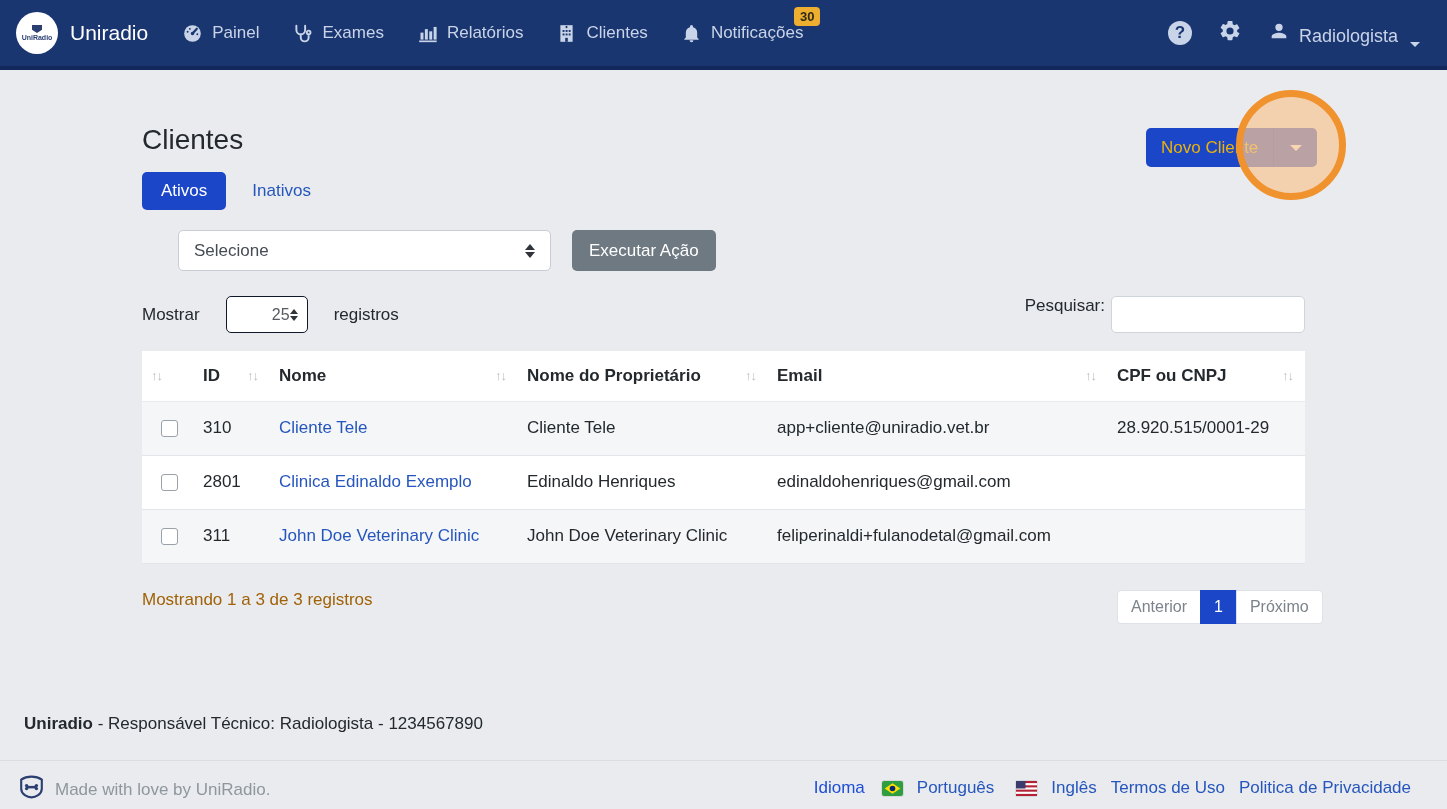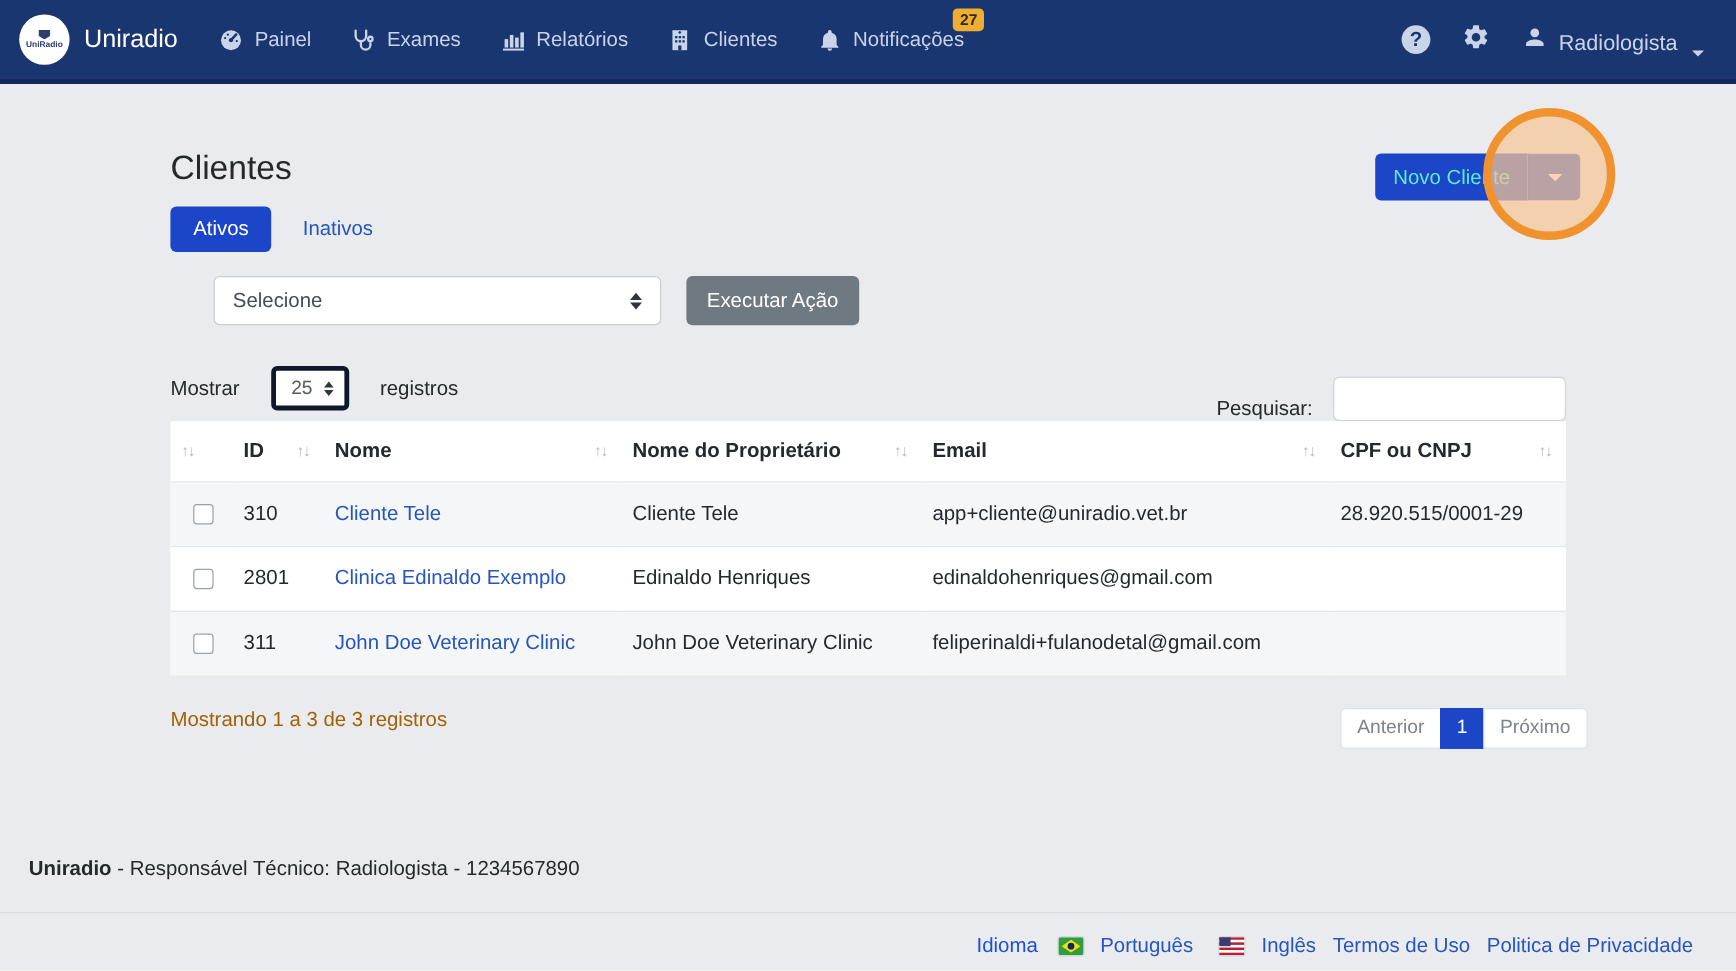--- a/index.html
+++ b/index.html
@@ -40,26 +40,26 @@
   .updown { display:flex; flex-direction:column; gap:2px; }
   .updown i { display:block; width:0; height:0; border-left:5px solid transparent; border-right:5px solid transparent; }
   .updown i.up { border-bottom:6px solid #2f353b; }
   .updown i.down { border-top:6px solid #2f353b; }
   .btn-secondary { height:41px; background:#6e7982; border:none; border-radius:5px; color:#fff; font-size:17px;
                    padding:0 17px; font-family:inherit; cursor:pointer; }
 
   .controls-row { position:absolute; left:142px; top:296px; width:1163px; display:flex; align-items:center;
                   justify-content:space-between; }
   .length-group { display:flex; align-items:center; gap:26px; font-size:17px; color:#24292e; }
-  .mini-select { width:65px; height:37px; background:#fff; border:4px solid #0f172a; border-radius:5px;
-                 display:flex; align-items:center; justify-content:space-between; padding:0 9px 0 13px;
+  .mini-select { width:82px; height:37px; background:#fff; border:1px solid #0f172a; border-radius:5px;
+                 display:flex; align-items:center; justify-content:flex-end; padding:0 9px 0 13px;
                  color:#555b61; font-size:16px; cursor:pointer; }
   .mini-select .updown i.up { border-bottom-width:5px; border-left-width:4px; border-right-width:4px; }
   .mini-select .updown i.down { border-top-width:5px; border-left-width:4px; border-right-width:4px; }
-  .search-group { display:flex; align-items:flex-end; gap:17px; font-size:17px; color:#24292e;margin-top:18px; }
+  .search-group { display:flex; align-items:flex-start; gap:6px; font-size:17px; color:#24292e; }
   .search-input { width:194px; height:37px; background:#fff; border:1px solid #ced4da; border-radius:5px;
                   font-family:inherit; font-size:16px; padding:0 10px; outline:none; }
 
   
   .data-table { position:absolute; left:142px; top:351px; width:1163px; border-collapse:collapse;
                 background:#fff; table-layout:fixed; border-bottom:1px solid #e2e6ea; }
   .data-table th { height:50px; text-align:center; font-size:17px; font-weight:bold; color:#24292e;
                    padding:0 12px 0 9px; border-bottom:1px solid #e8ebee; }
   .data-table td { height:54px; font-size:17px; color:#24292e; padding:0 12px 0 9px; border-top:1px solid #e2e6ea; }
   .data-table tbody tr:nth-child(odd) { background:#f4f6f8; }
@@ -74,21 +74,21 @@
   .table-info { position:absolute; left:142px; top:590px; font-size:17px; color:#a16207; }
   .pagination { position:absolute; top:590px; left:1117px; display:flex; }
   .page-item { background:#fff; border:1px solid #dee2e6; color:#7b838b; font-size:16px; padding:7px 13px;
                margin-left:-1px; cursor:pointer; }
   .page-item.first { border-radius:4px 0 0 4px; margin-left:0; }
   .page-item.last { border-radius:0 4px 4px 0; }
   .page-item.active { background:#1c46c8; border-color:#1c46c8; color:#fff; }
 
   
   .new-client { position:absolute; left:1146px; top:128px; display:flex; height:39px; }
-  .new-client-main { background:#1c46c8; color:#5eead4; font-size:17px; display:flex; align-items:center;
+  .new-client-main { background:#1c46c8; color:#eab308; font-size:17px; display:flex; align-items:center;
                      padding:0 15px; border-radius:5px 0 0 5px; cursor:pointer; }
   .new-client-toggle { background:#1c46c8; width:44px; border-radius:0 5px 5px 0; display:flex; align-items:center;
                        justify-content:center; border-left:1px solid rgba(0,0,0,0.18); cursor:pointer; }
   .new-client-toggle .caret { width:0; height:0; border-left:6px solid transparent; border-right:6px solid transparent;
                               border-top:6px solid #fff; }
   .click-highlight { position:absolute; left:1236px; top:90px; width:110px; height:110px; border-radius:50%;
                      border:7px solid #f0922e; background:rgba(246,197,150,0.72); z-index:50; }
 
   
   .footer-line { position:absolute; left:24px; top:714px; font-size:17px; color:#24292e; }
@@ -171,21 +171,21 @@
         </span>
         <span>Clientes</span>
       </div>
       <div class="nav-item">
         <span>
           <svg width="21" height="21" viewBox="0 0 24 24" fill="currentColor">
               <path d="M12 22a2.2 2.2 0 0 0 2.2-2.2H9.8A2.2 2.2 0 0 0 12 22zm6.5-5.5V11a6.5 6.5 0 0 0-4.7-6.2v-.6a1.8 1.8 0 1 0-3.6 0v.6A6.5 6.5 0 0 0 5.5 11v5.5L3.8 18.2v.9h16.4v-.9z"></path>
             </svg>
         </span>
         <span>Notificações</span>
-        <span class="nav-badge">27</span>
+        <span class="nav-badge">30</span>
       </div>
     </div>
 
     <div class="nav-right">
       <div class="help-icon">?</div>
       <span style="color:#c9d4e8;">
         <svg width="24" height="24" viewBox="0 0 24 24" fill="currentColor">
             <path d="M19.14,12.94a7.07,7.07,0,0,0,.05-.94,7.07,7.07,0,0,0-.05-.94l2.03-1.58a.49.49,0,0,0,.12-.61l-1.92-3.32a.49.49,0,0,0-.59-.22l-2.39.96a7.05,7.05,0,0,0-1.62-.94l-.36-2.54A.48.48,0,0,0,13.93,2H10.07a.48.48,0,0,0-.48.41L9.23,4.95a7.05,7.05,0,0,0-1.62.94L5.22,4.93a.49.49,0,0,0-.59.22L2.71,8.47a.48.48,0,0,0,.12.61l2.03,1.58a7.07,7.07,0,0,0-.05.94,7.07,7.07,0,0,0,.05.94L2.83,14.12a.49.49,0,0,0-.12.61l1.92,3.32a.49.49,0,0,0,.59.22l2.39-.96a7.05,7.05,0,0,0,1.62.94l.36,2.54a.48.48,0,0,0,.48.41h3.86a.48.48,0,0,0,.48-.41l.36-2.54a7.05,7.05,0,0,0,1.62-.94l2.39.96a.49.49,0,0,0,.59-.22l1.92-3.32a.49.49,0,0,0-.12-.61ZM12,15.6A3.6,3.6,0,1,1,15.6,12,3.6,3.6,0,0,1,12,15.6Z"></path>
           </svg>
       </span>
@@ -333,20 +333,35 @@
     <div class="page-item first">Anterior</div>
     <div class="page-item active">1</div>
     <div class="page-item last">Próximo</div>
   </div>
 
   <div class="footer-line">
     <b>Uniradio</b><span> - Responsável Técnico: Radiologista - 1234567890</span>
   </div>
   <div class="footer-divider"></div>
 
+  <div class="made-with">
+    <span>
+      <svg width="27" height="25" viewBox="0 0 27 25">
+          <path d="M3.2 4.6C6 2.6 10 1.6 13.5 1.6s7.5 1 10.3 3v9.2c0 5.4-6.2 8.6-10.3 8.6S3.2 19.2 3.2 13.8z" fill="none" stroke="#2b3f71" stroke-width="2.1"></path>
+          <g fill="#2b3f71">
+            <circle cx="8.6" cy="10.6" r="1.7"></circle>
+            <circle cx="8.6" cy="13.6" r="1.7"></circle>
+            <rect x="8.6" y="10.9" width="9.8" height="2.5"></rect>
+            <circle cx="18.4" cy="10.6" r="1.7"></circle>
+            <circle cx="18.4" cy="13.6" r="1.7"></circle>
+          </g>
+        </svg>
+    </span>
+    <span>Made with love by UniRadio.</span>
+  </div>
 
   <div class="lang-bar">
     <span class="lang-label">Idioma</span>
     <span class="flag">
       <svg width="21" height="15" viewBox="0 0 21 15">
           <rect width="21" height="15" rx="2" fill="#2f9e41"></rect>
           <path d="M10.5 2.2 18.3 7.5 10.5 12.8 2.7 7.5z" fill="#ffdf00"></path>
           <circle cx="10.5" cy="7.5" r="2.8" fill="#002776"></circle>
         </svg>
     </span>

